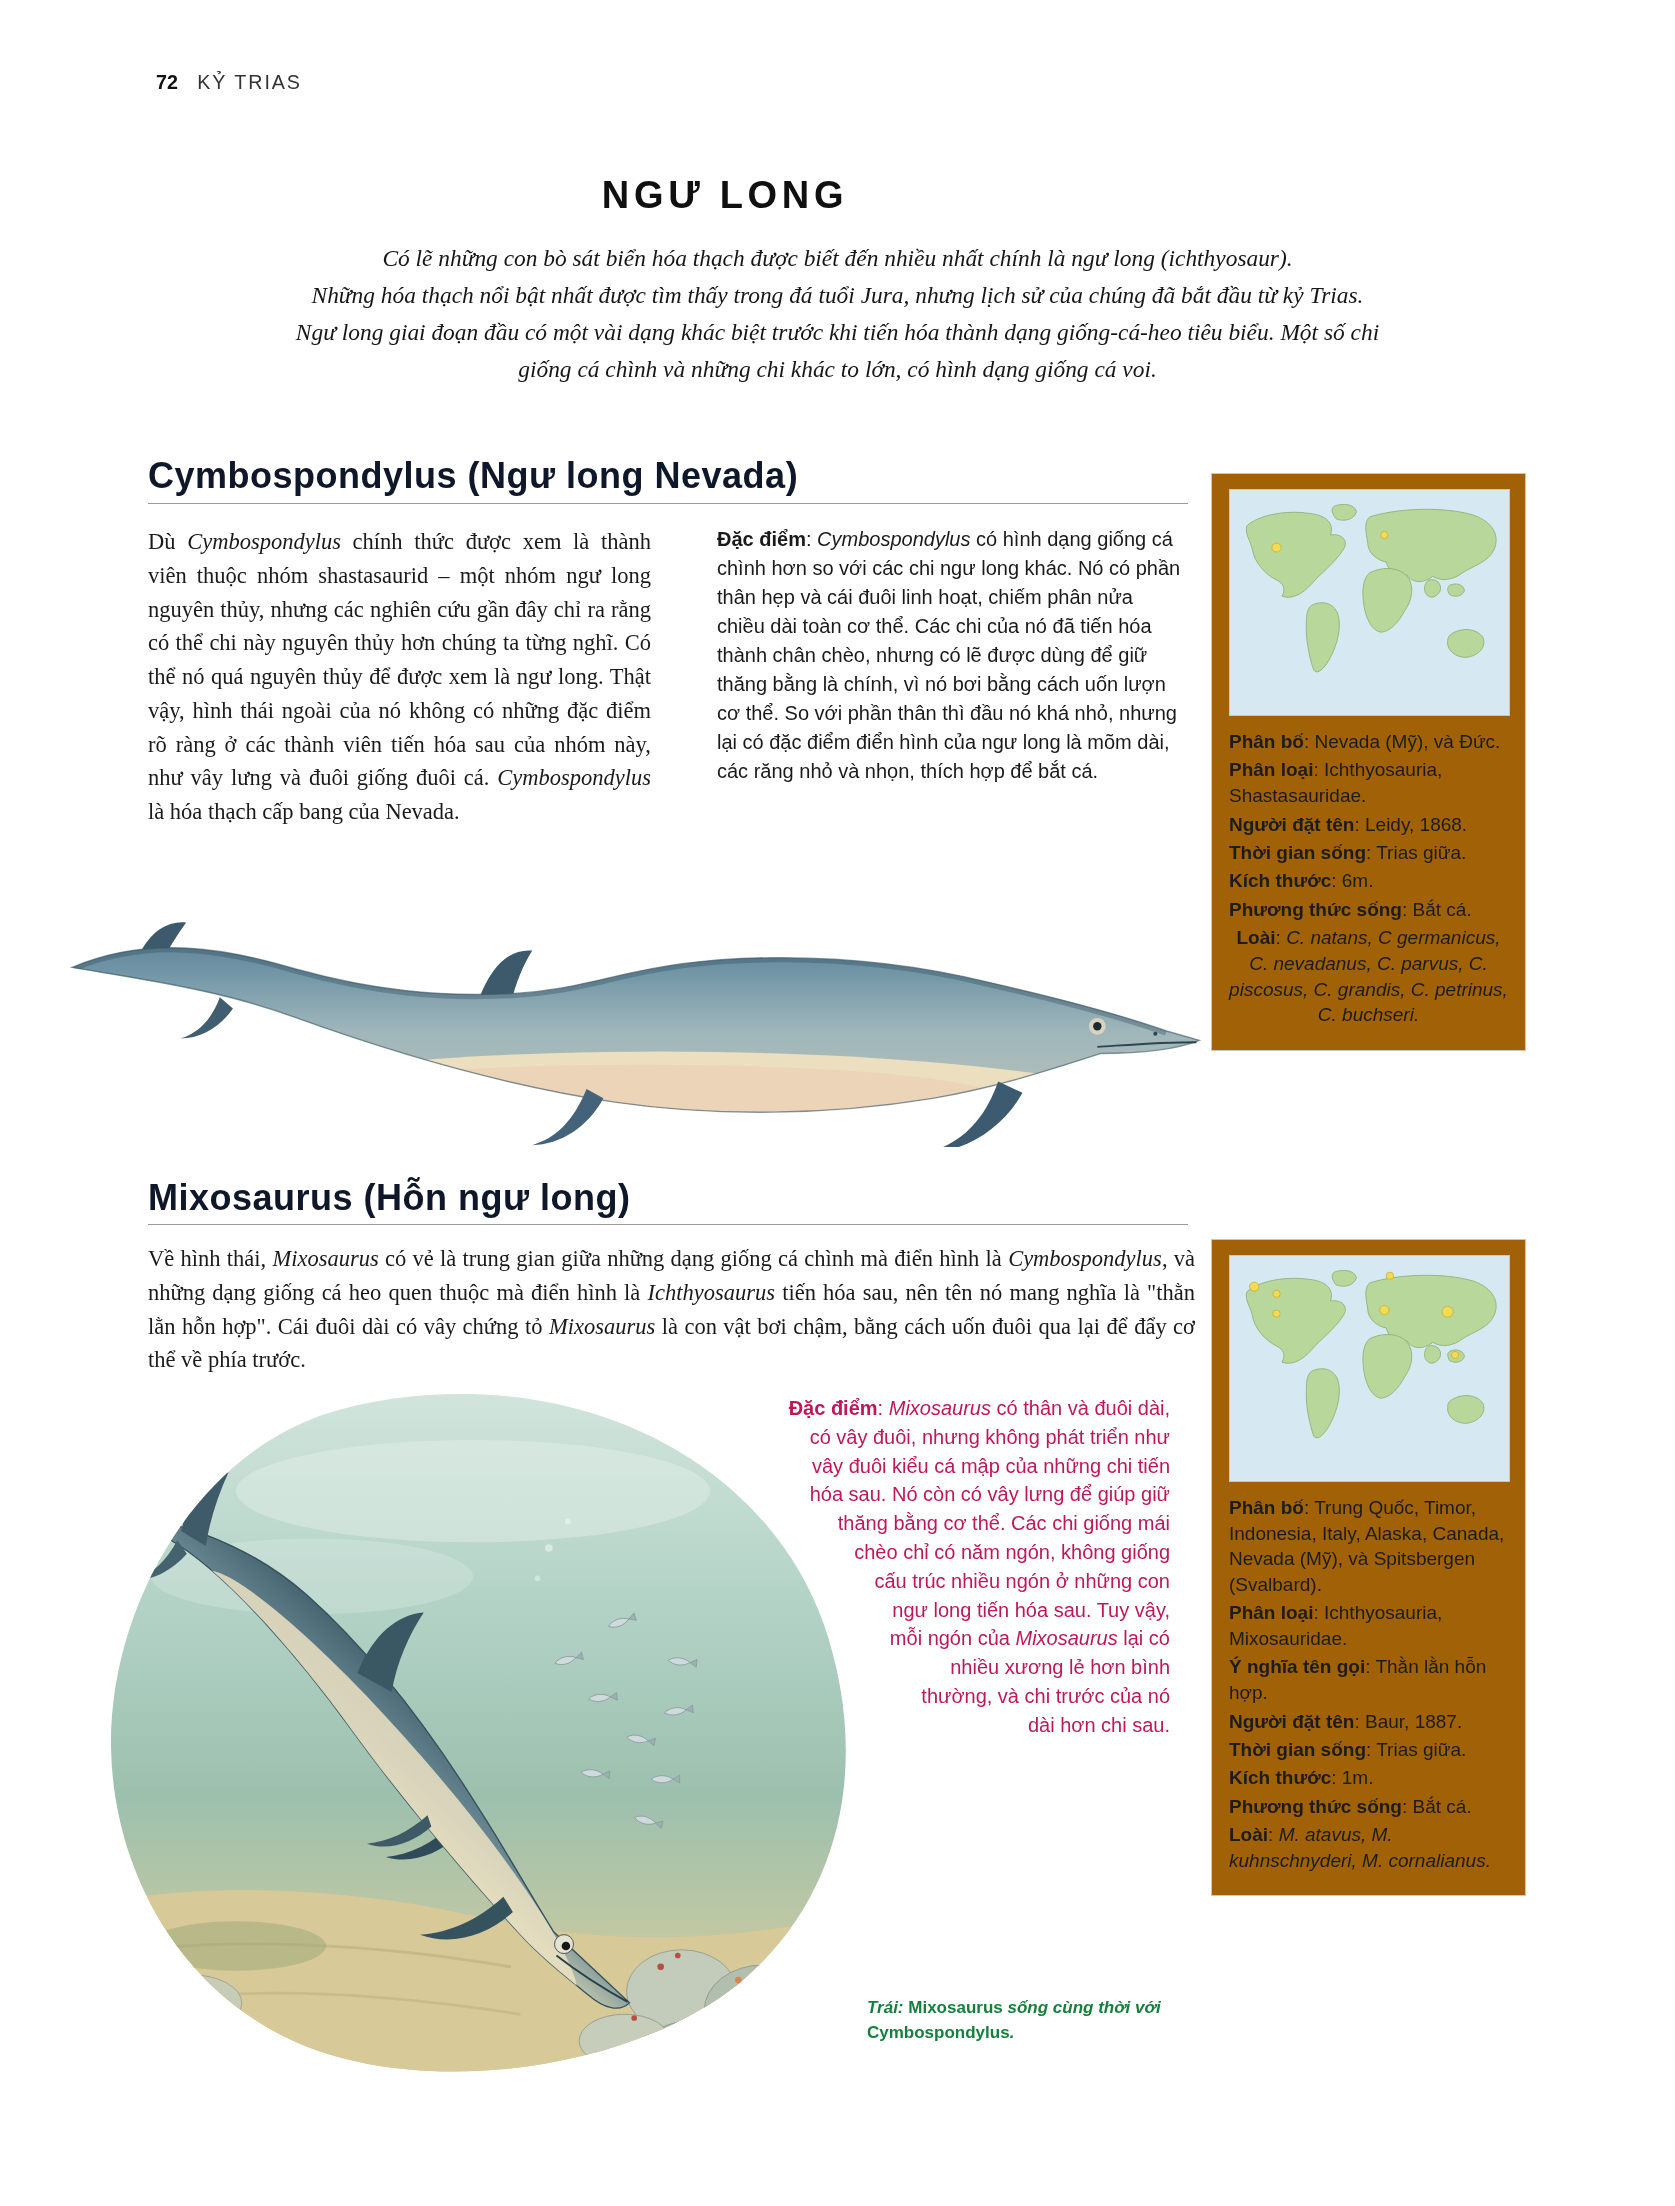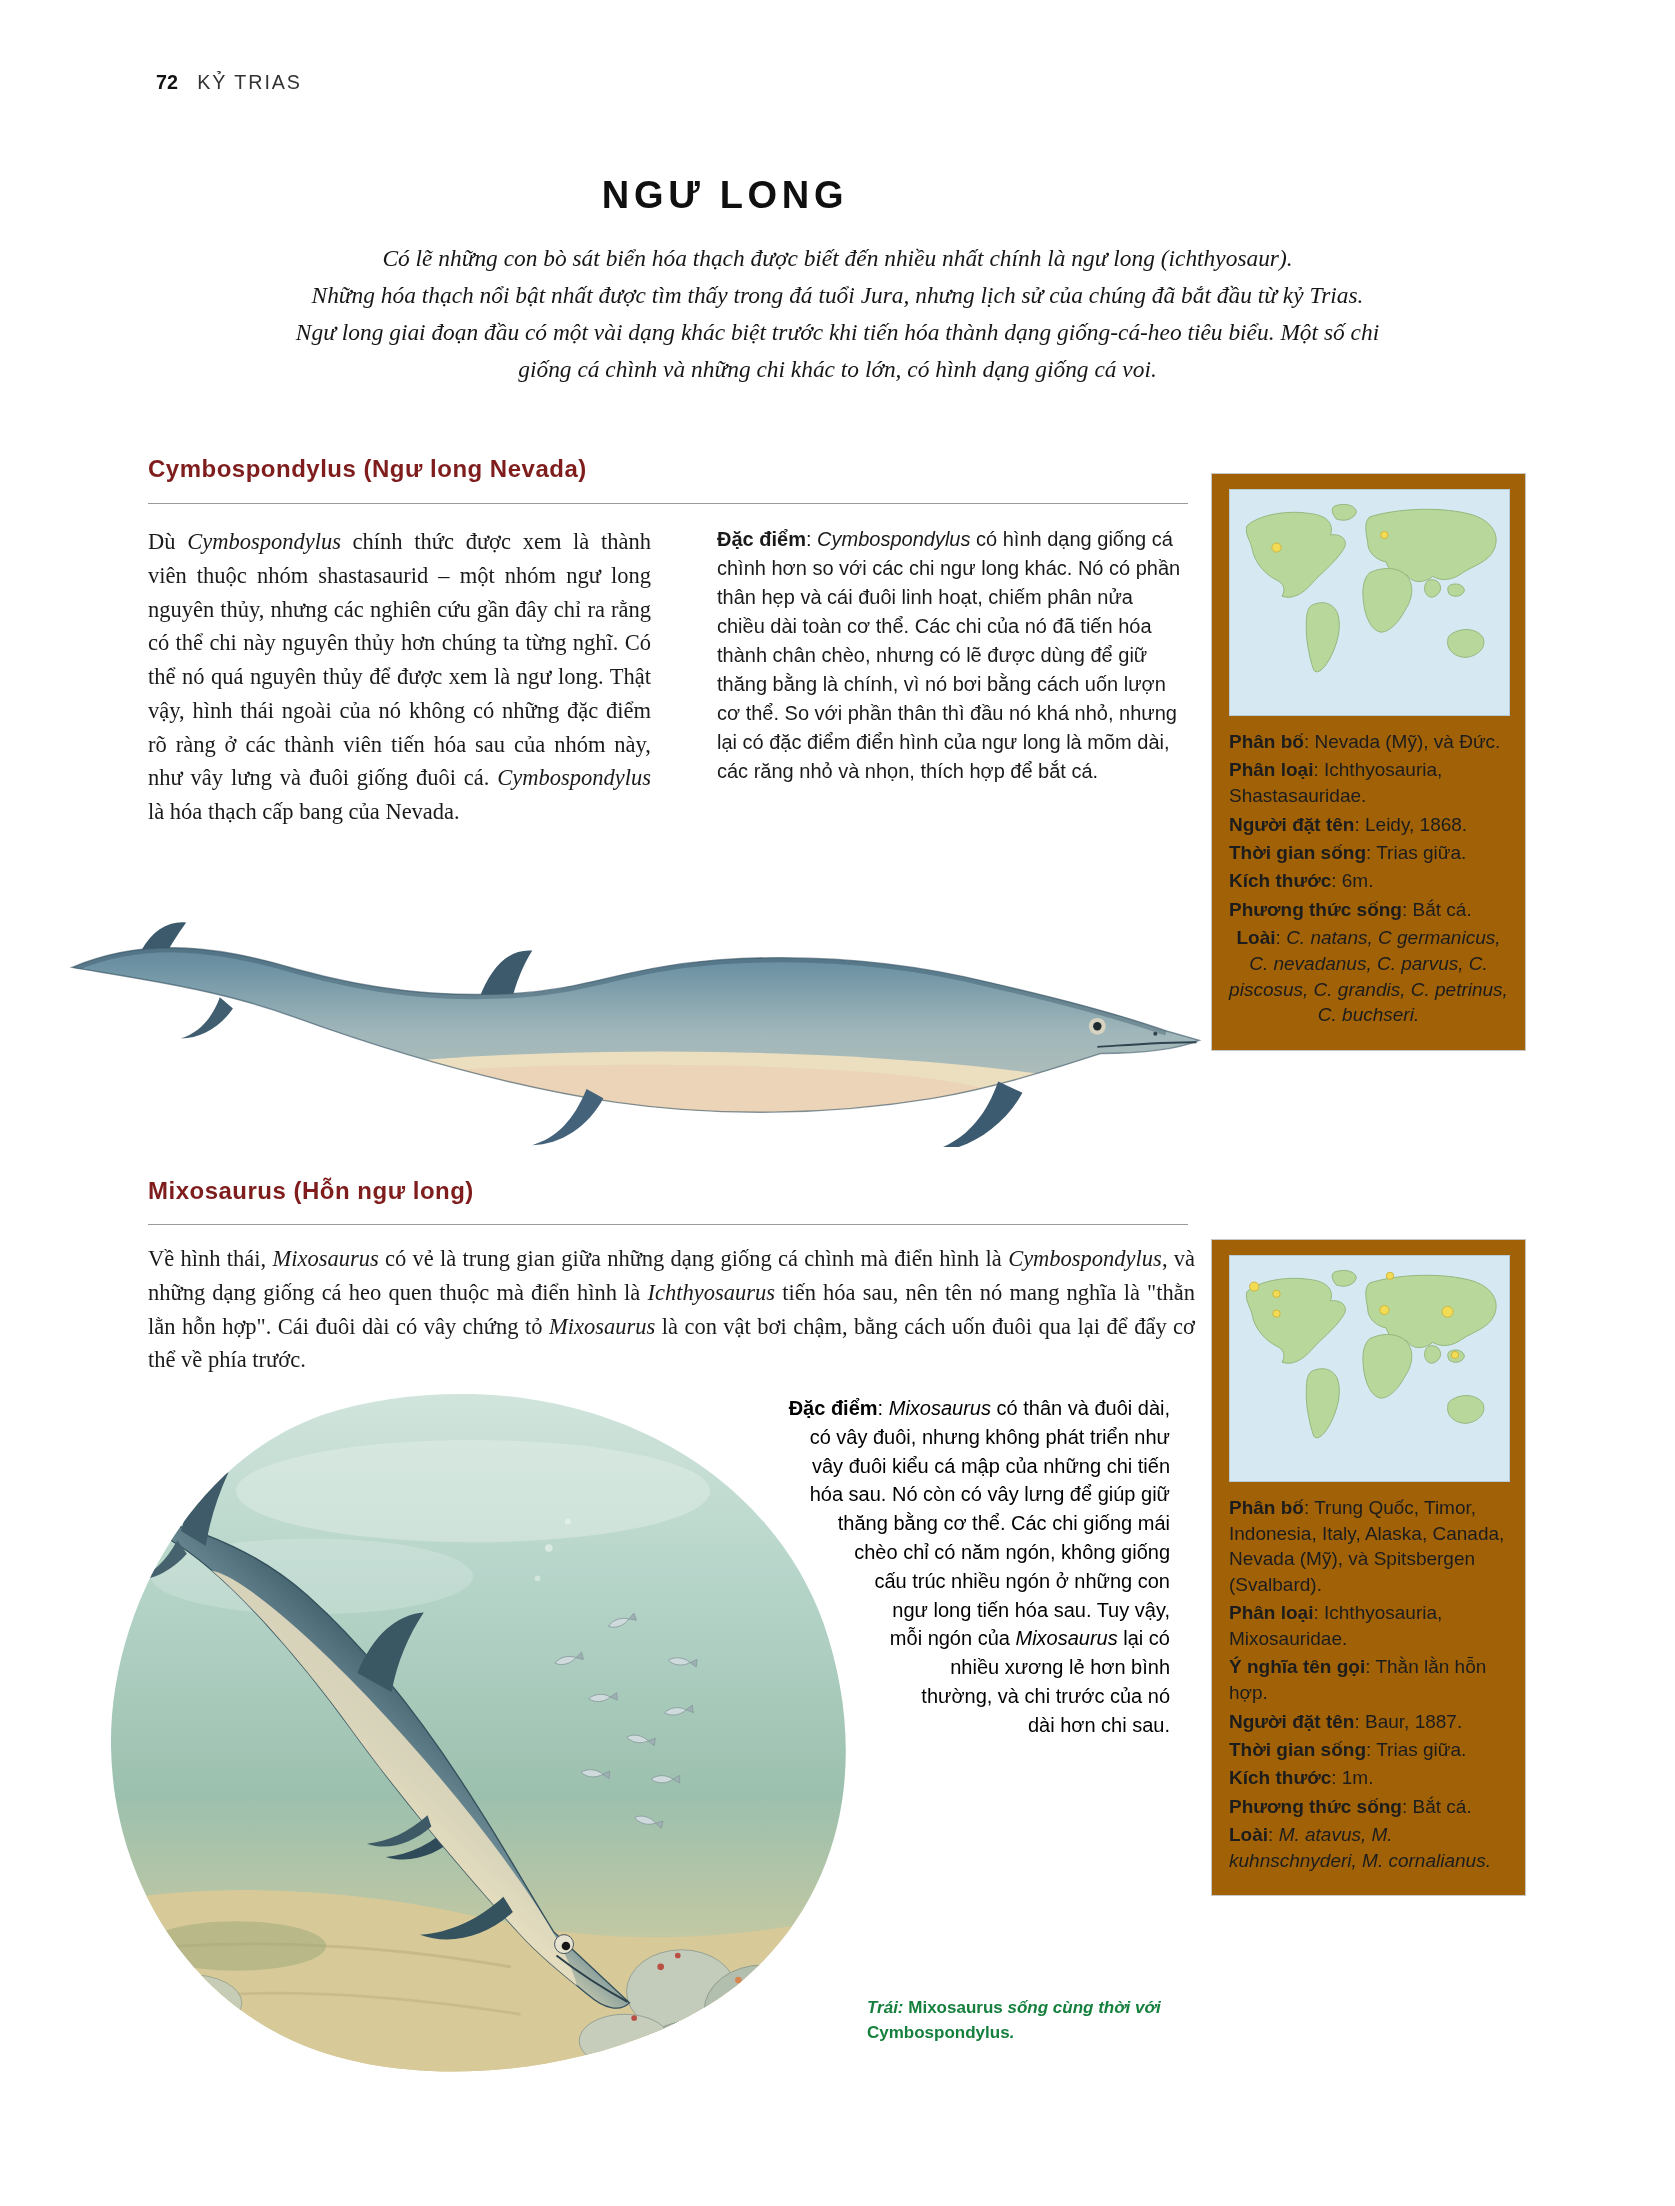--- a/index.html
+++ b/index.html
@@ -11,35 +11,35 @@
   .b{font-weight:700;}
   .i{font-style:italic;}
 
   .runhead{left:148px;top:71px;font-size:19.7px;letter-spacing:1.9px;color:#333;}
   .runhead .num{font-weight:700;color:#111;letter-spacing:0;margin-left:8px;}
   .pagetitle{left:0;top:174px;width:1450px;text-align:center;font-size:38px;font-weight:700;
              letter-spacing:4.7px;color:#101010;}
   .introblock{left:135px;top:240px;width:1405px;text-align:center;font-size:23.4px;
               font-style:italic;line-height:1.58;color:#161616;}
 
-  .sec-head{font-size:24px;font-weight:700;color:#7f1d1d;letter-spacing:0.5px;}
+  .sec-head{font-size:36px;font-weight:700;color:#0f172a;letter-spacing:0.5px;}
   .sec-rule{height:0;border-top:1.9px solid #9a9a9a;}
 
   .bodycol{font-size:22.5px;line-height:1.5;text-align:justify;color:#1a1a1a;}
   .featcol{font-size:20px;line-height:1.45;color:#1a1a1a;}
 
   .factbox{width:315px;border:0.9px solid #c7c7c7;background:#a16207;padding:15px 17px 19px 17px;
            box-sizing:border-box;z-index:5;}
   .map{display:block;width:100%;height:225px;border:0.9px solid #b7ccd8;margin-bottom:13px;background:#d6e9f3;}
   .fact-row{font-size:19px;line-height:1.35;margin-bottom:2.8px;color:#1c1c1c;}
   .species-center{text-align:center;}
 
   .illus{display:block;}
 
-  .features2{text-align:right;font-size:20px;line-height:1.44;color:#000000;}
+  .features2{text-align:right;font-size:20px;line-height:1.44;color:#be185d;}
   .contour{float:left;width:225px;height:487px;
            shape-outside:polygon(0px 0px,17px 0px,56px 112px,114px 244px,171px 356px,225px 440px,225px 487px,0px 487px);}
   .caption{font-size:17px;line-height:1.45;color:#15803d;font-weight:bold;}
 </style>
 </head>
 <body>
 
 <svg width="0" height="0" style="position:absolute" aria-hidden="true">
   <defs>
     <g id="continents" fill="#b8d79a" stroke="#8fb478" stroke-width="1">

